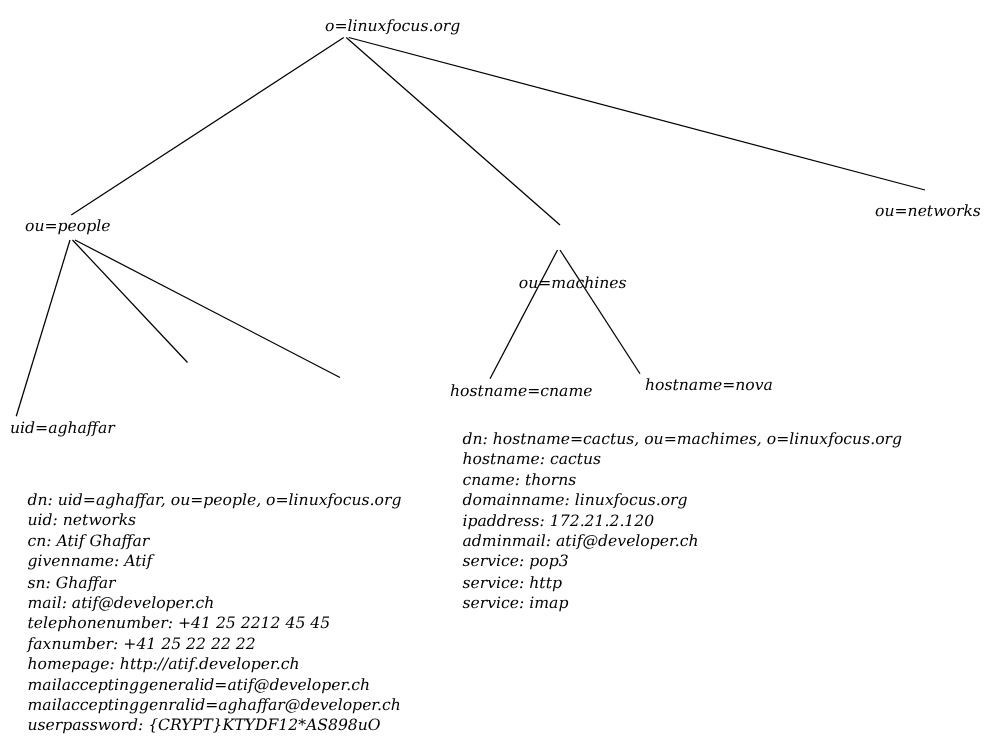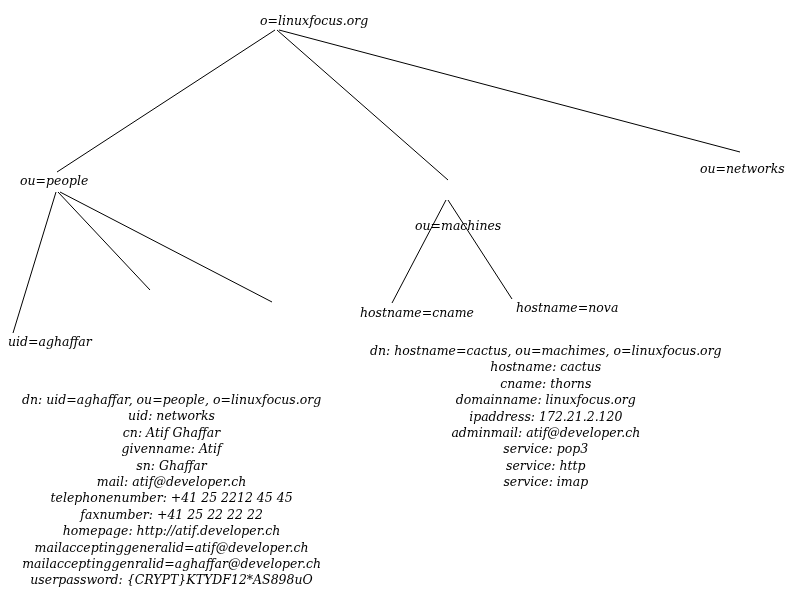--- a/index.html
+++ b/index.html
@@ -39,21 +39,20 @@
     font-family: "DejaVu Serif", serif;
     font-style: italic;
     font-size: 12.5px;
     color: #000000;
     white-space: nowrap;
     line-height: 16.4px;
   }
   .attrblock .attr-line {
     display: block;
     white-space: nowrap;
-    text-align: center;
   }
 </style>
 </head>
 <body>
 
 <div id="diagram">
   <svg id="edges" viewBox="0 0 800 600" xmlns="http://www.w3.org/2000/svg">
       <line x1="275" y1="30" x2="57" y2="172" stroke="#000000" stroke-width="1"></line>
       <line x1="277" y1="30" x2="448" y2="180" stroke="#000000" stroke-width="1"></line>
       <line x1="279" y1="30" x2="740" y2="152" stroke="#000000" stroke-width="1"></line>

